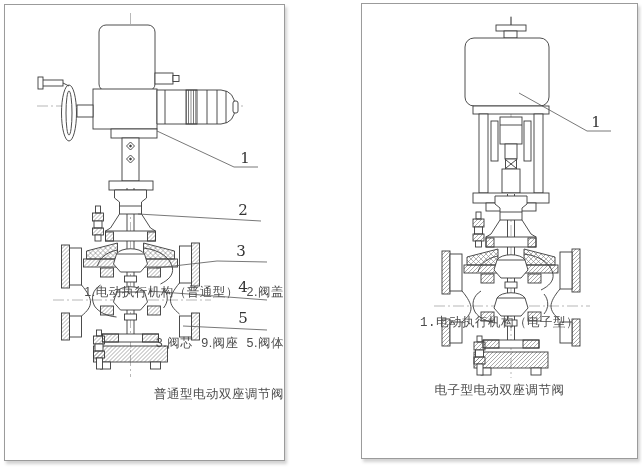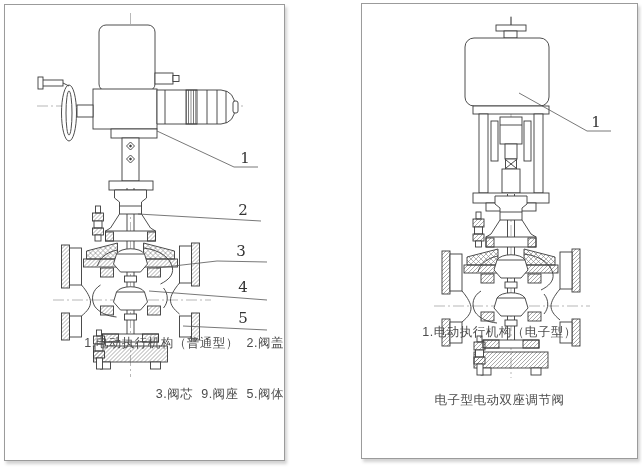--- a/index.html
+++ b/index.html
@@ -17,21 +17,21 @@
   }
   .panel.left{left:4px;top:4px;width:281px;height:457px;}
   .panel.right{left:361px;top:3px;width:277px;height:456px;}
   .drawing{position:absolute;left:0;top:0;}
   .caption{
     position:absolute;left:0;right:0;text-align:center;
     color:#4c4c4c;font-size:12.5px;line-height:17px;
     white-space:pre;letter-spacing:0.5px;
   }
   .panel.left .caption{bottom:23px;text-align:right;}
-  .panel.right .caption{bottom:15px;}
+  .panel.right .caption{bottom:24px;font-family:Liberation Mono, monospace;}
   .panel.right .caption .gap{margin-top:17px;text-align:center;}
   text.callout{
     font-family:"DejaVu Serif", serif;
     font-size:15px;fill:#333;
   }
 </style>
 </head>
 <body>
 
 <svg width="0" height="0" style="position:absolute" aria-hidden="true">
@@ -174,20 +174,21 @@
       <text class="callout" x="238" y="210">2</text>
       <text class="callout" x="236" y="251">3</text>
       <text class="callout" x="238" y="287">4</text>
       <text class="callout" x="238" y="318">5</text>
     </g>
   </svg>
 
   <div class="caption">
     <div>1.电动执行机构（普通型）  2.阀盖</div>
     <div>3.阀芯  9.阀座  5.阀体</div>
+    <div>普通型电动双座调节阀</div>
   </div>
 </section>
 
 <section class="panel right">
   <svg class="drawing" width="275" height="380" viewBox="0 0 275 380">
 
     <g stroke="#9a9a9a" stroke-width="0.7" stroke-dasharray="11 3 2 3">
       <line x1="149" y1="12" x2="149" y2="374"></line>
       <line x1="72" y1="302" x2="228" y2="302"></line>
     </g>

